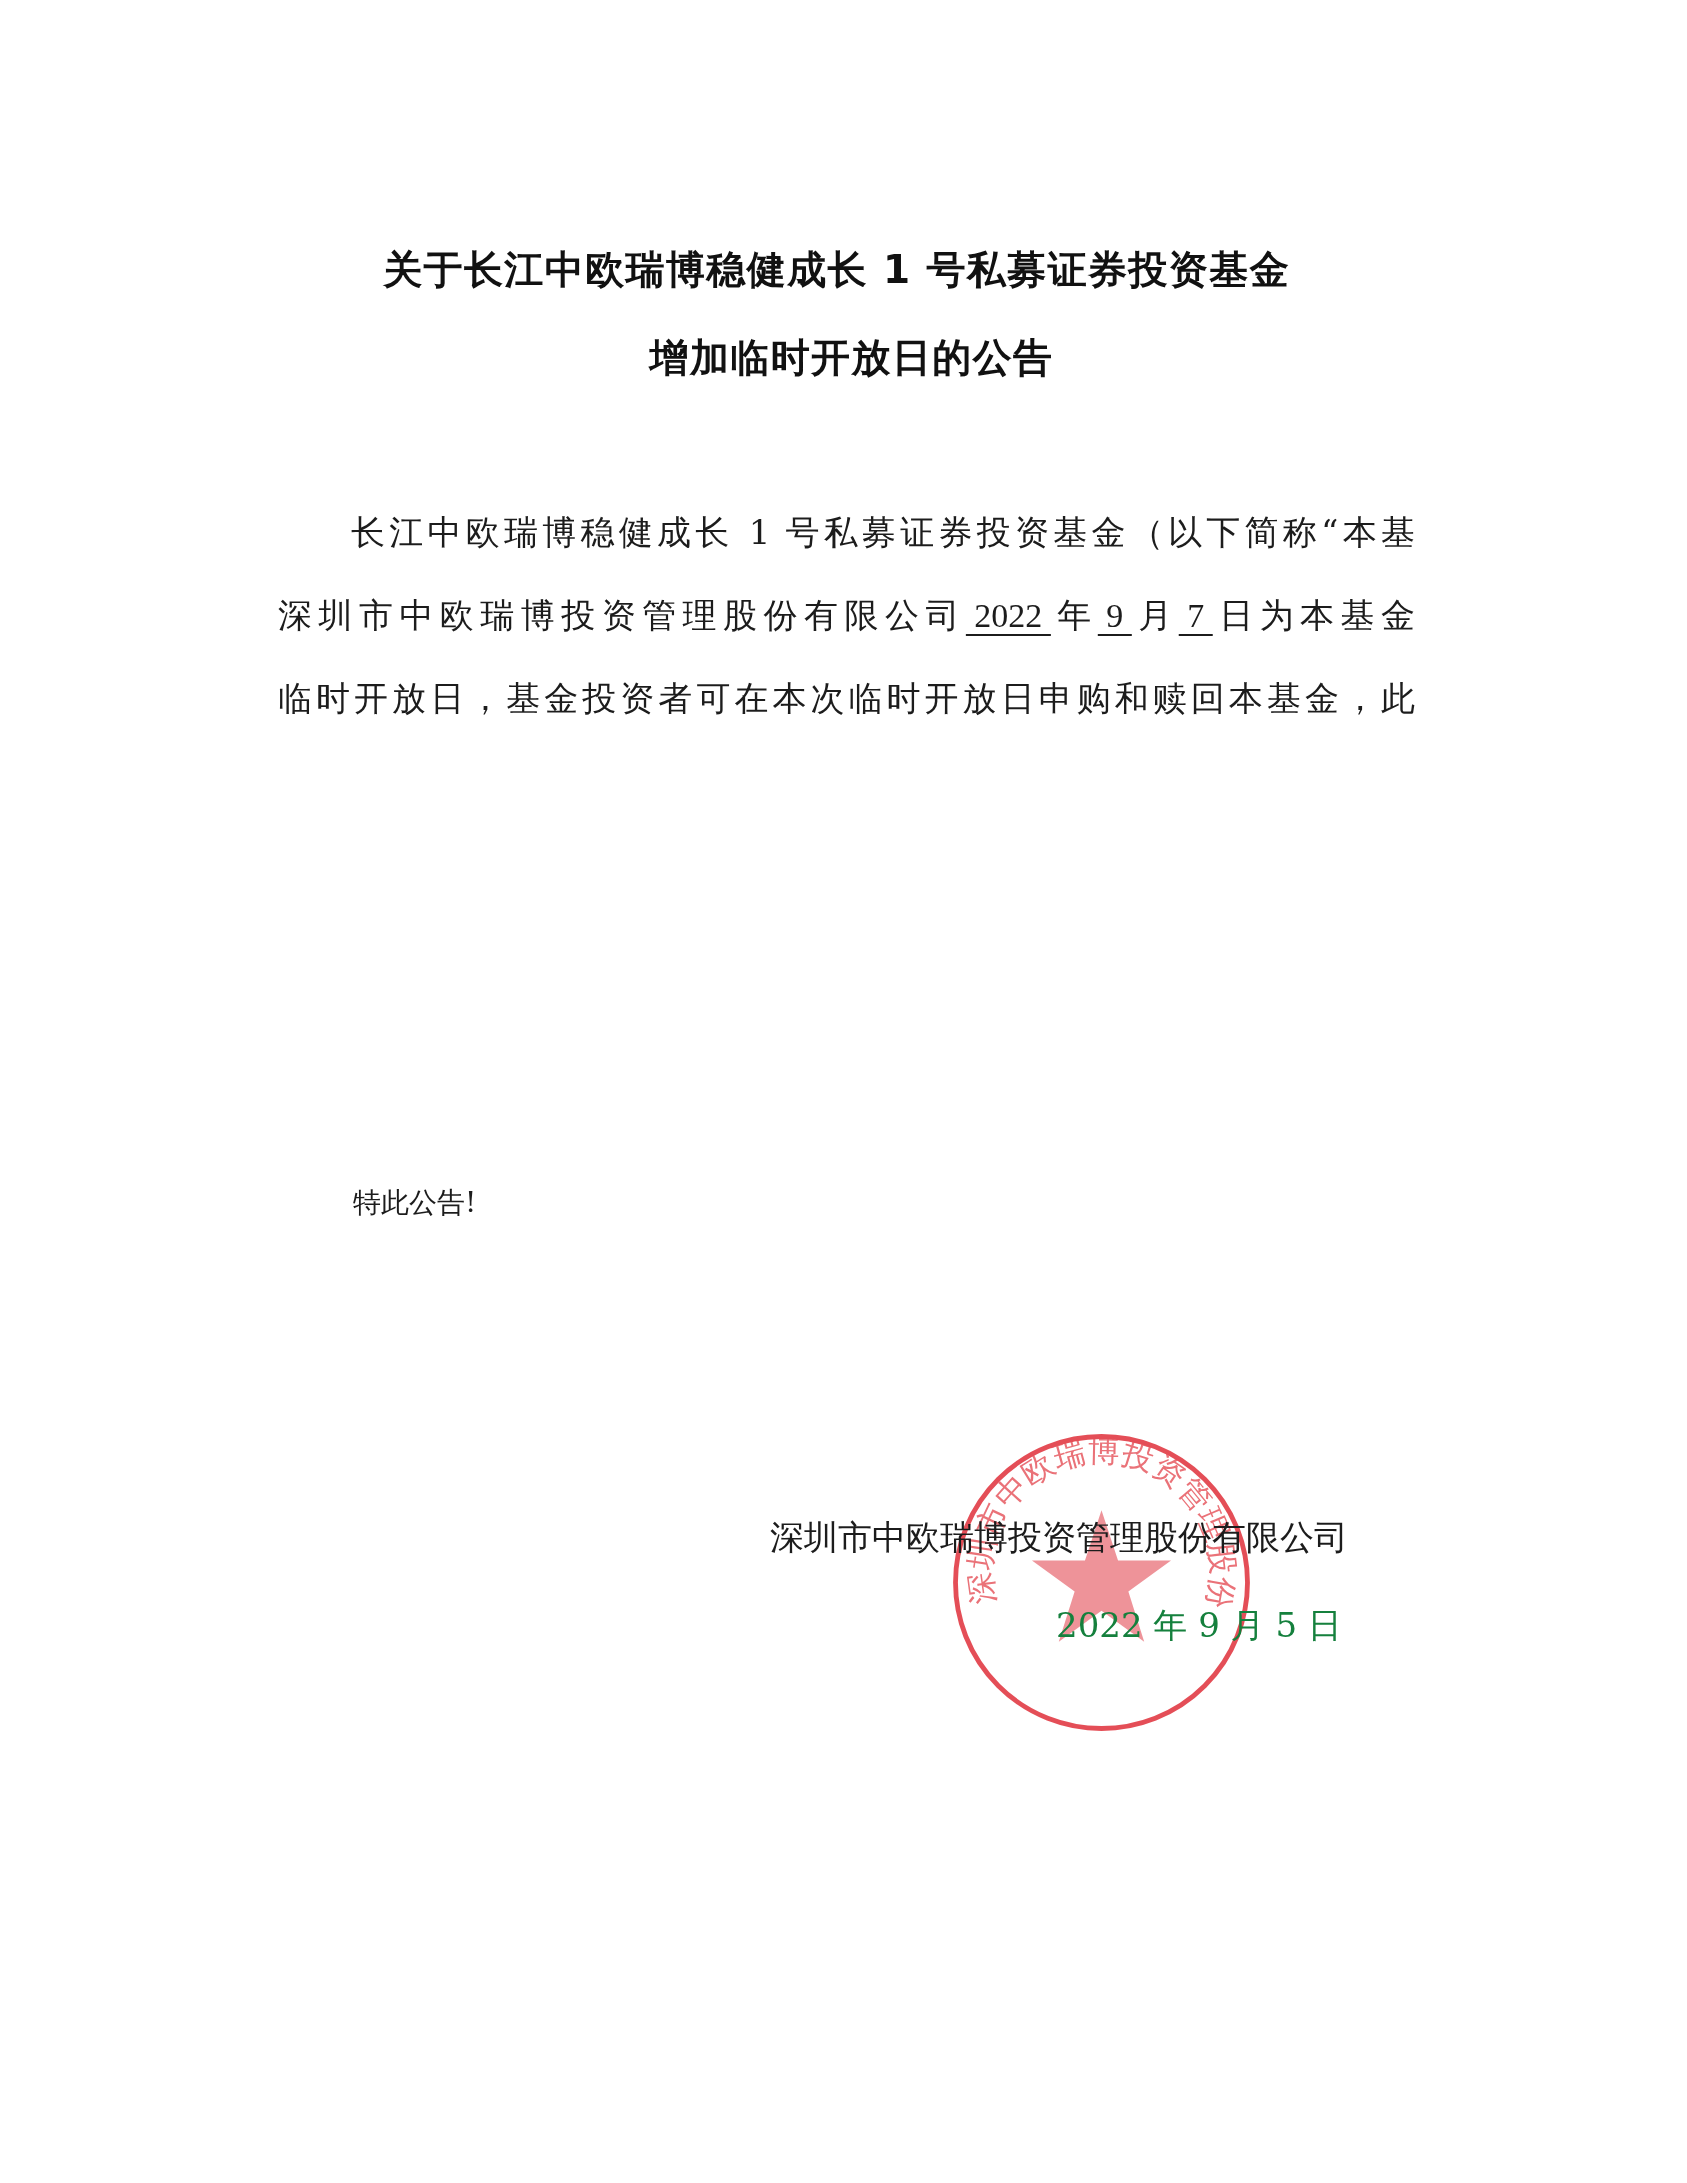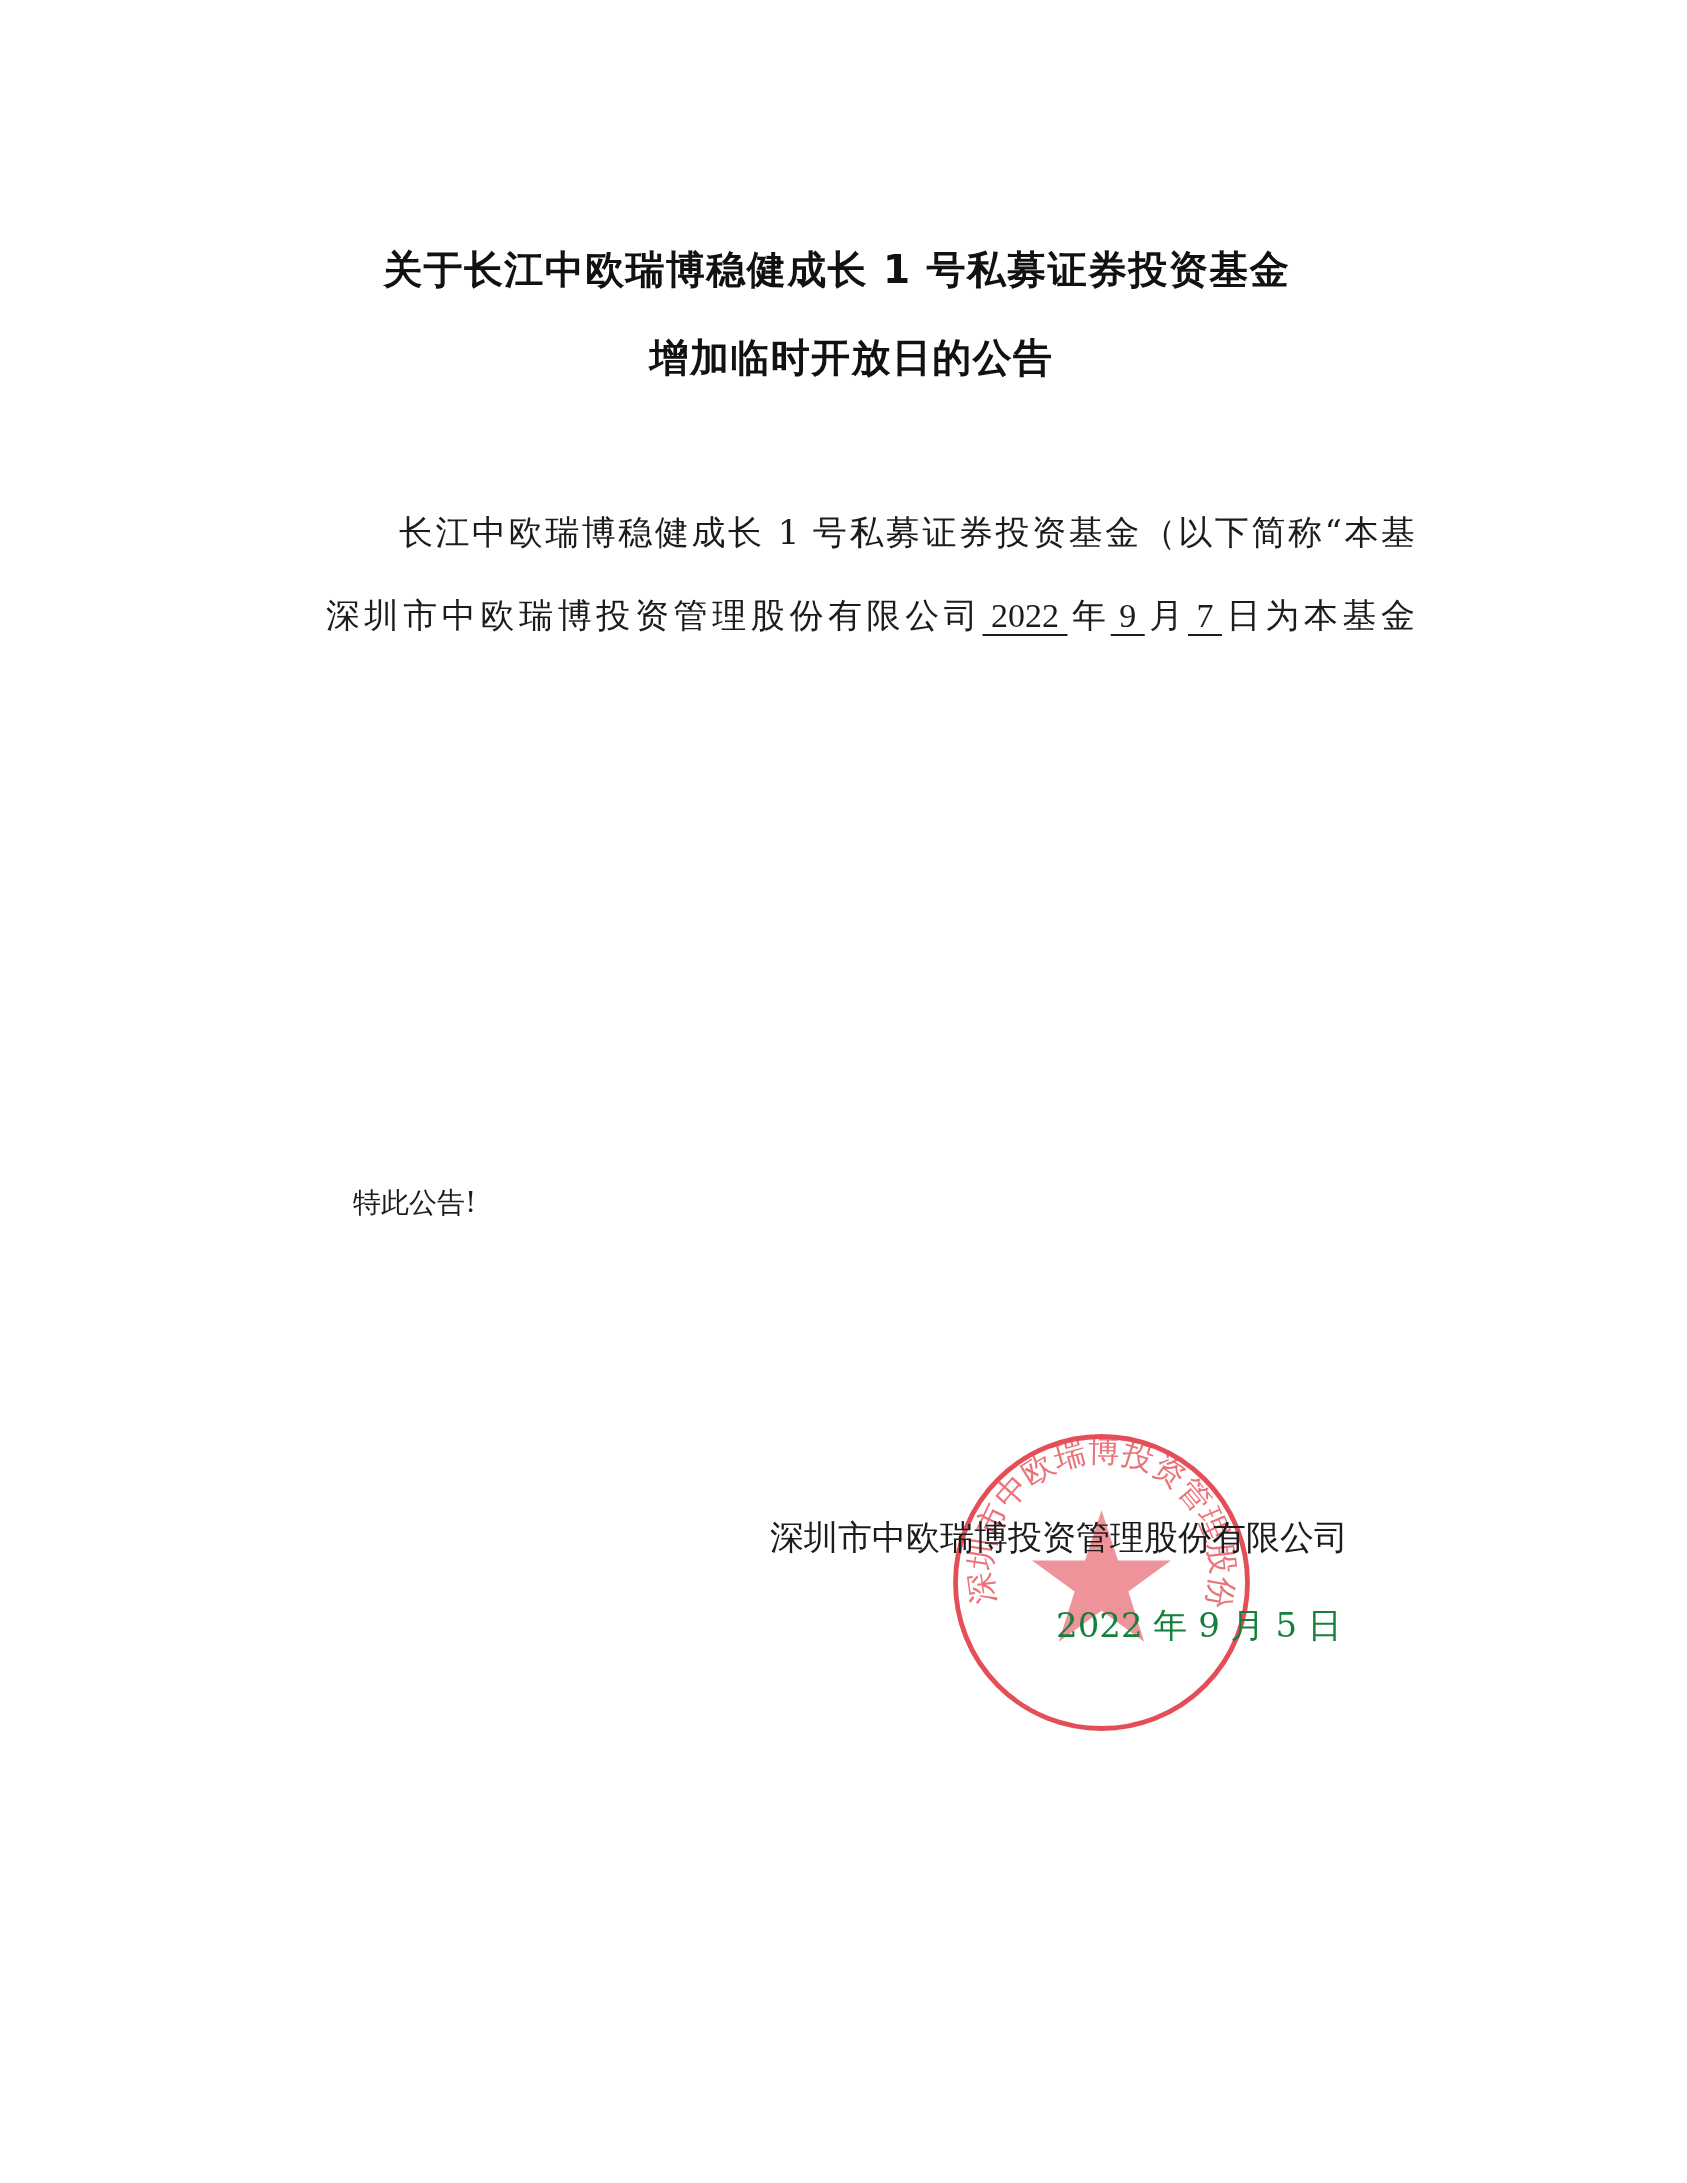--- a/index.html
+++ b/index.html
@@ -36,21 +36,20 @@
       font-size: 34px;
       line-height: 83px;
       color: #1c1c1c;
     }
     .para .line {
       display: block;
       white-space: nowrap;
       height: 83px;
       text-align: justify;
       text-align-last: justify;
-      margin-left: 48px;
     }
     .para .line.indent { padding-left: 73px; }
     .para .line.last { text-align-last: left; }
 
     .ul {
       display: inline-block;
       text-decoration: underline;
       text-decoration-thickness: 2.1px;
       text-underline-offset: 6.9px;
       white-space: pre;
@@ -96,20 +95,21 @@
   </style>
 </head>
 <body>
 
 <div class="title line1">关于长江中欧瑞博稳健成长 1 号私募证券投资基金</div>
 <div class="title line2">增加临时开放日的公告</div>
 
 <div class="para" style="top: 491px;">
   <span class="line indent">长江中欧瑞博稳健成长 1 号私募证券投资基金（以下简称“本基</span>
   <span class="line"><span>深圳市中欧瑞博投资管理股份有限公司</span><span class="ul"> 2022 </span><span>年</span><span class="ul"> 9 </span><span>月</span><span class="ul"> 7 </span><span>日为本基金</span></span>
+  <span class="line">临时开放日，基金投资者可在本次临时开放日申购和赎回本基金，此</span>
 </div>
 
 <div class="closing">特此公告!</div>
 
 <svg class="stamp" viewBox="0 0 440 440" xmlns="http://www.w3.org/2000/svg">
   <defs>
     <path id="sealArc" d="M 70 260 A 160 160 0 1 1 370 260" fill="none"></path>
   </defs>
   <circle cx="220" cy="220" r="212" fill="none" stroke="#e0303a" stroke-width="7"></circle>
   <polygon points="220,115 244,188 321,188 259,233 282,306 220,261 158,306 181,233 119,188 196,188" fill="#e86a72" opacity="0.85"></polygon>

